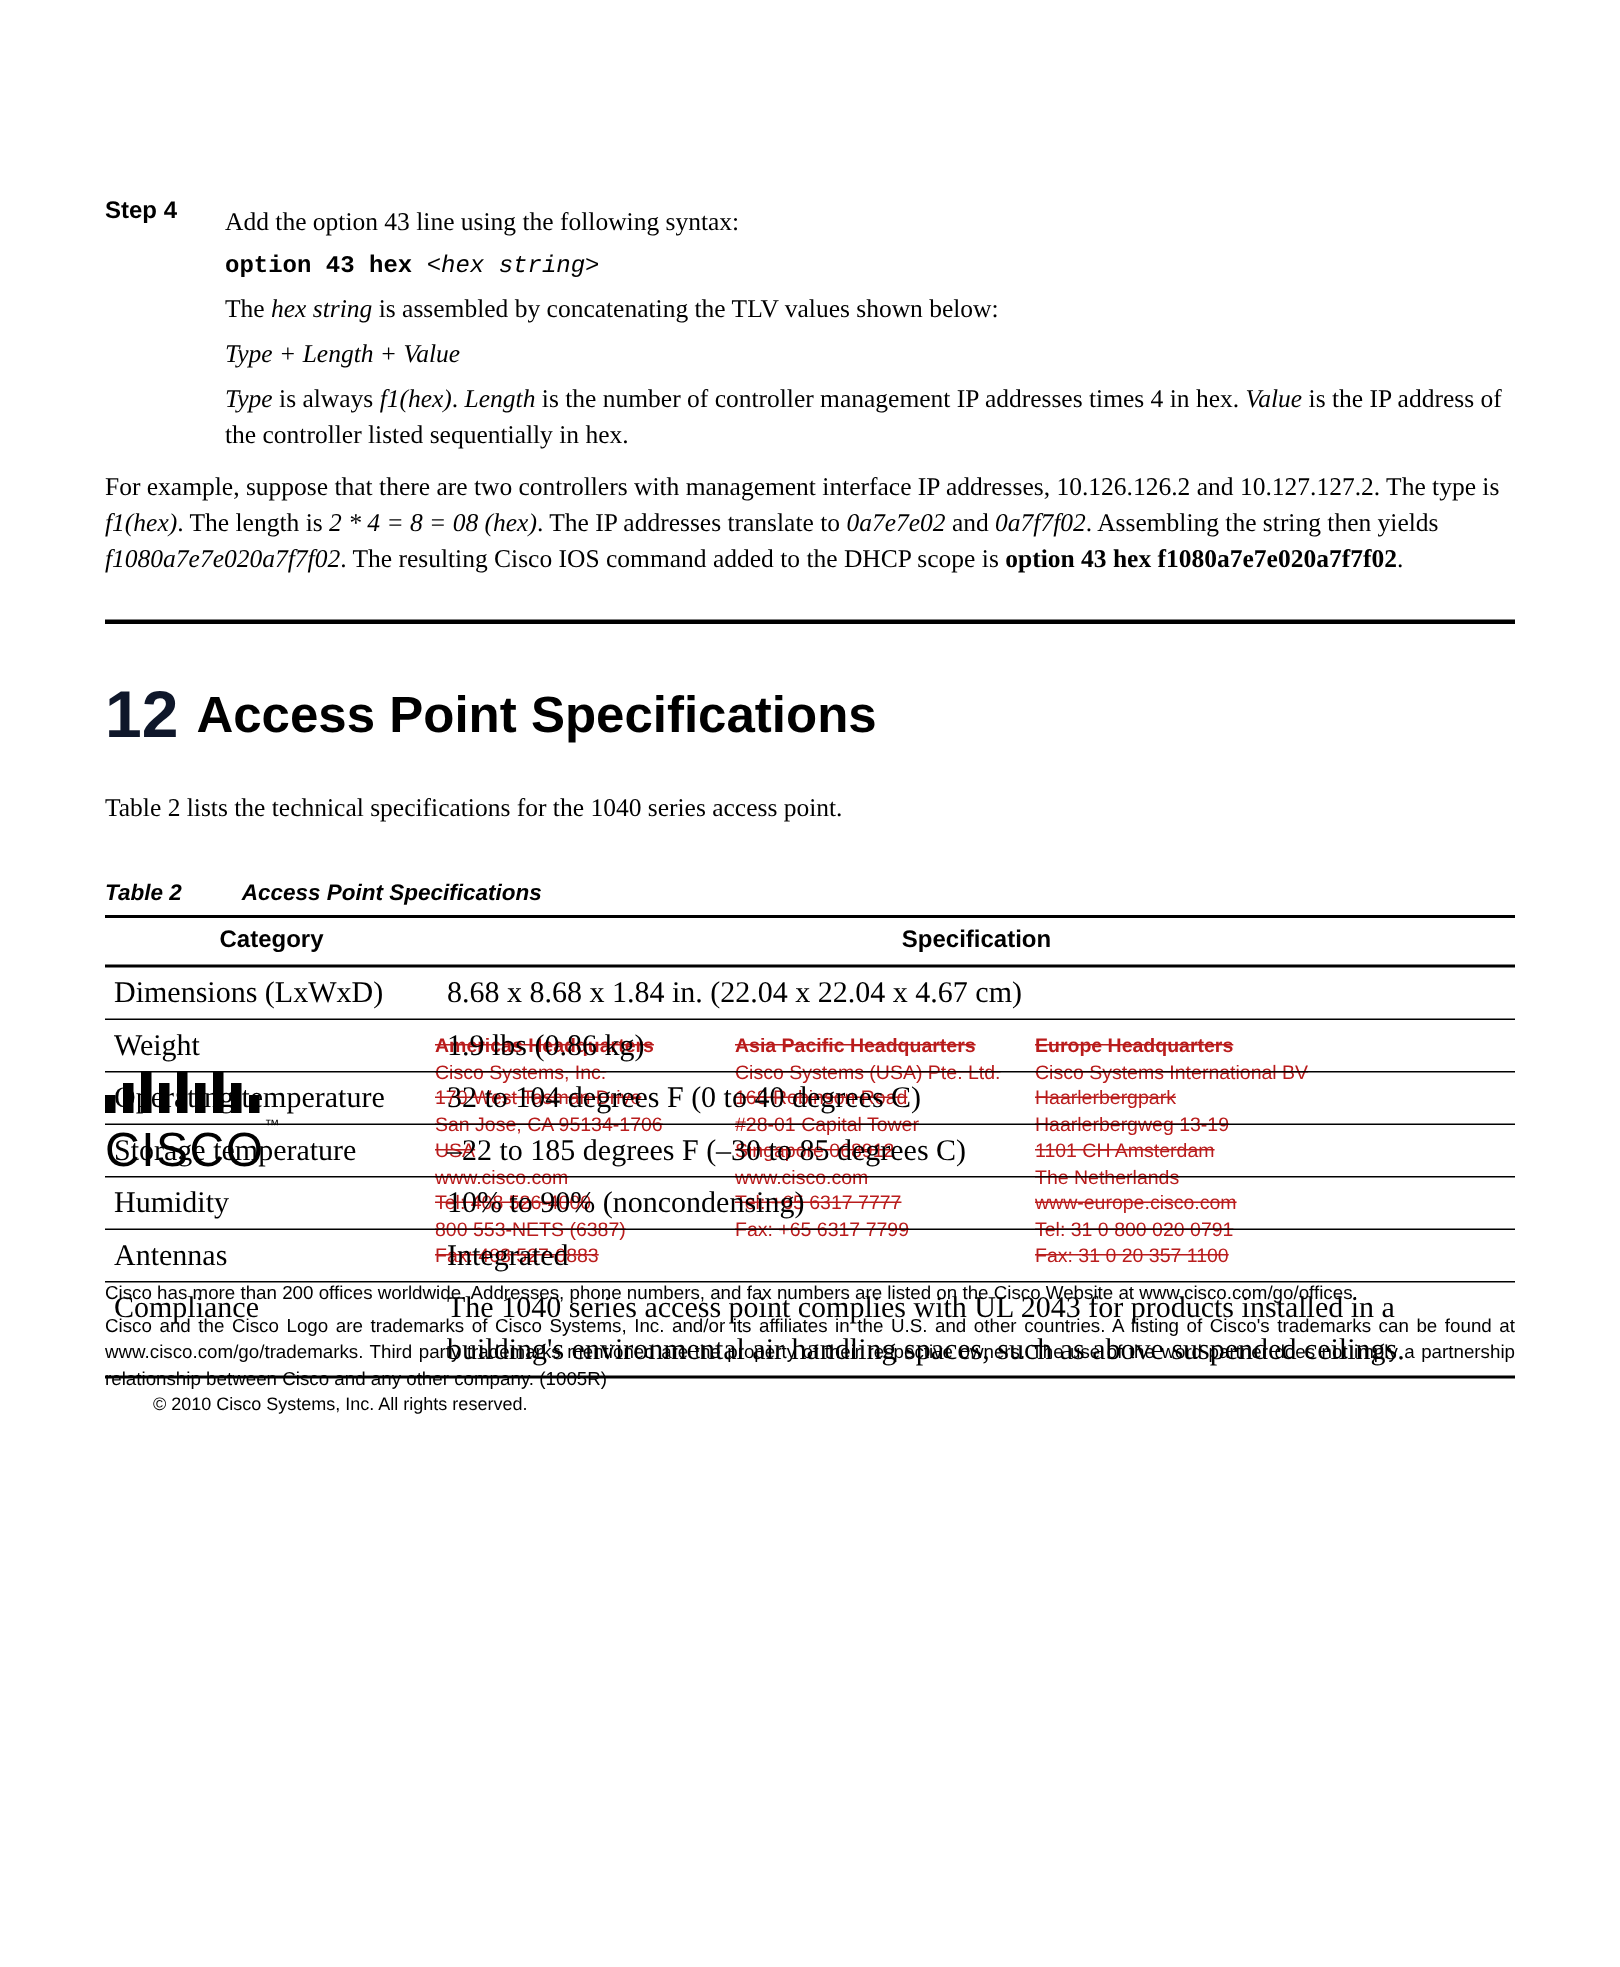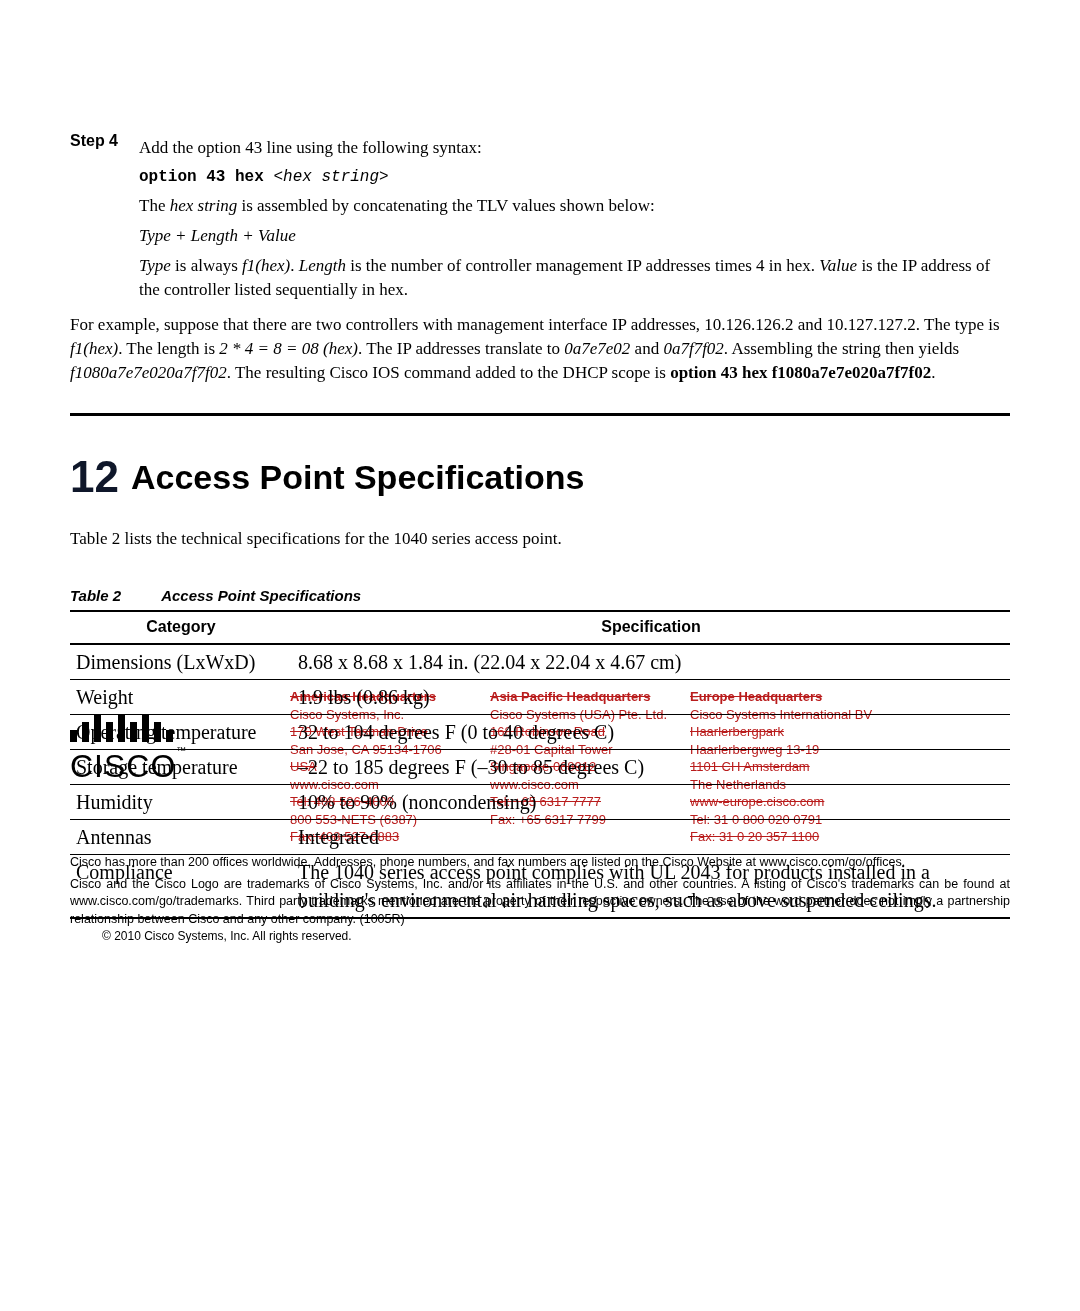--- a/index.html
+++ b/index.html
@@ -1,19 +1,19 @@
 <!DOCTYPE html>
 <html><head>
 <meta charset="utf-8">
 <style>
 body{margin:0;background:#fff;font-family:"Times New Roman",Times,serif;color:#000;font-size:17px;line-height:1.4}
 .page{width:1080px;min-height:1311px;position:relative;padding:130px 70px 60px 70px;box-sizing:border-box}
 .layer-main{position:relative;z-index:2}
 .layer-back{position:absolute;top:0;left:0;width:1080px;min-height:1311px;z-index:1;box-sizing:border-box;padding:130px 70px 60px 70px;pointer-events:none}
-.step-row{display:flex;gap:9px;margin-bottom:6px}
+.step-row{display:flex;gap:20px;margin-bottom:6px}
 .step-label{font-family:Arial,Helvetica,sans-serif;font-weight:bold;font-size:16px;min-width:60px}
 .step-body{flex:1}
 .code{font-family:"Courier New",monospace;font-size:16px}
 .bold{font-weight:bold}
 .italic{font-style:italic}
 .para{margin:6px 0}
 .hr{border:none;border-top:3px solid #000;margin:28px 0 24px 0}
 .sec-heading{font-family:Arial,Helvetica,sans-serif;font-weight:bold;color:#000;font-size:34px;margin:30px 0 20px 0}
 .sec-heading .num{color:#0f172a;font-size:44px;vertical-align:-3px;margin-right:12px}
 .tbl-caption{font-family:Arial,Helvetica,sans-serif;font-size:15px;margin:34px 0 4px 0}

